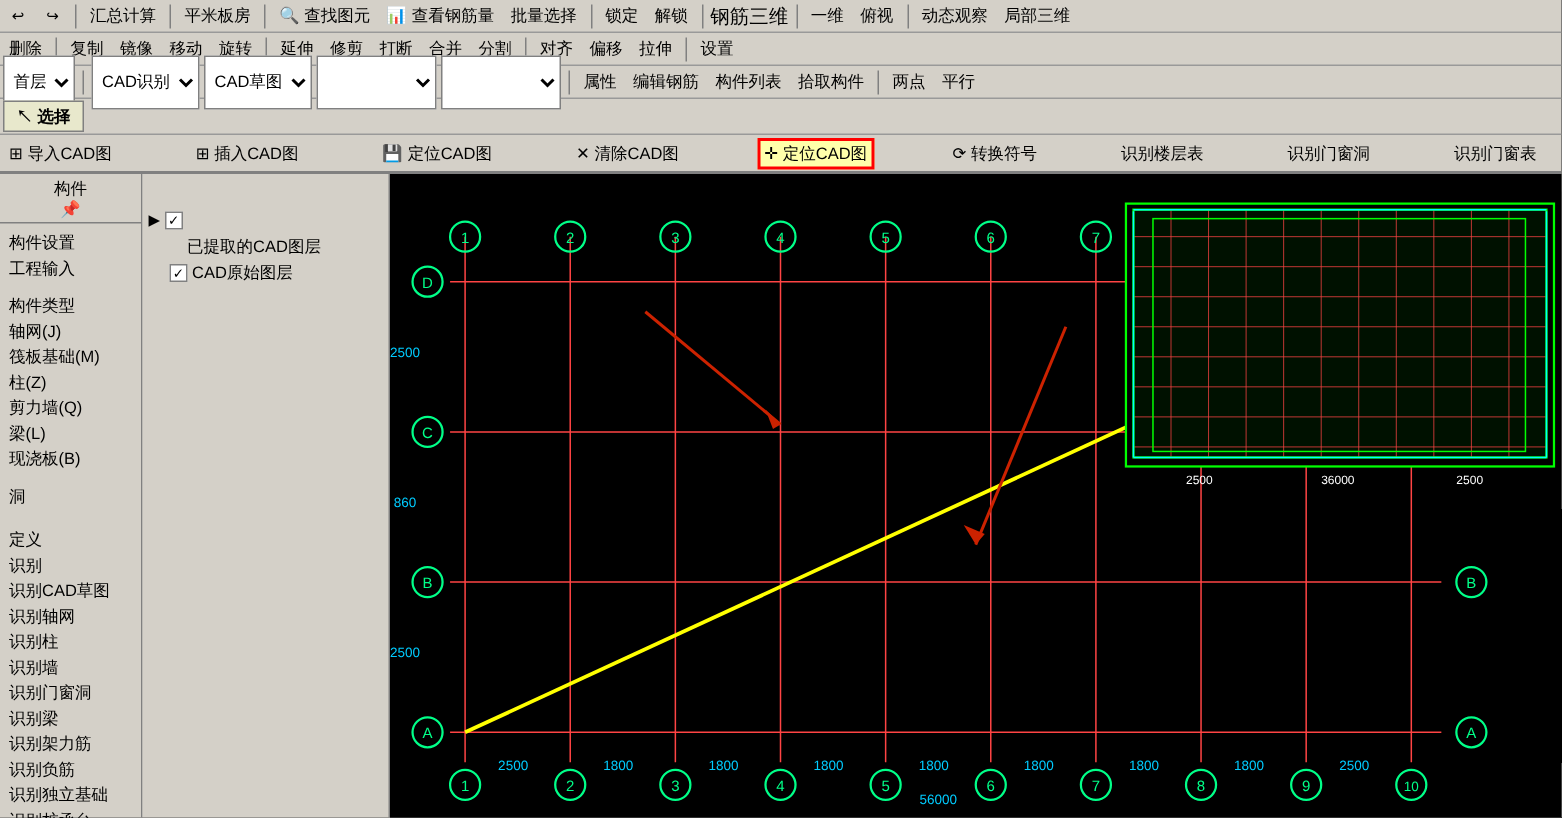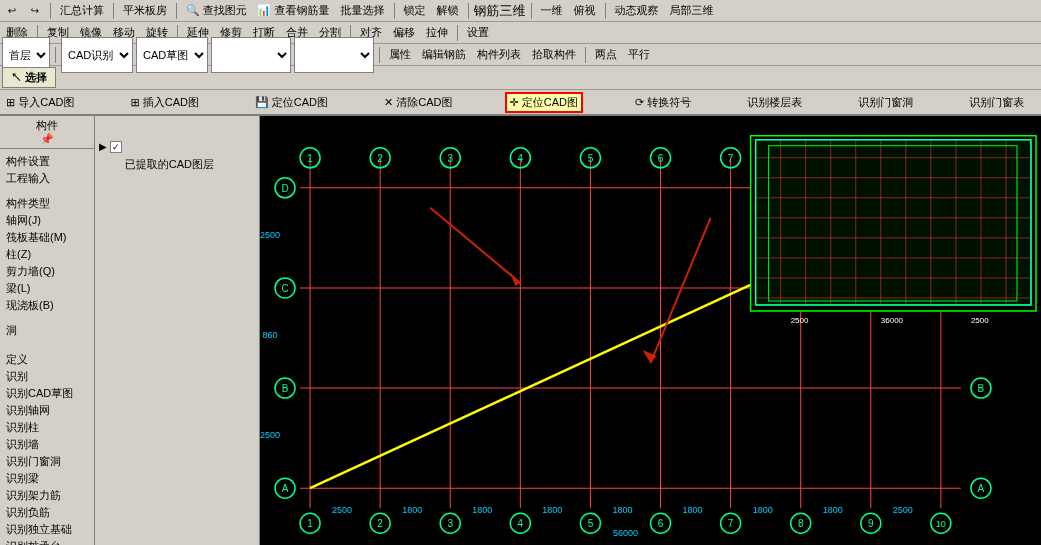--- a/index.html
+++ b/index.html
@@ -328,20 +328,24 @@
     </div>
   </div>
 
   <div class="cad-layers-panel" style="width:165px;">
     <div class="layer-tree">
       <div class="layer-item">
         <span style="font-size:10px;">▶</span>
         <div class="checkbox checked"></div>
         <span style="font-size:11px;margin-top:36px;">已提取的CAD图层</span>
       </div>
+      <div class="layer-item" style="padding-left:14px;">
+        <div class="checkbox checked"></div>
+        <span style="font-size:11px;">CAD原始图层</span>
+      </div>
     </div>
   </div>
 
   <div class="canvas-area">
     <svg width="100%" height="100%" viewBox="0 0 780 410" style="position:absolute;top:0;left:0;">
 
       <rect width="780" height="410" fill="#000000"></rect>
 
       <line x1="50" y1="30" x2="50" y2="380" stroke="#ff4444" stroke-width="1"></line>
       <line x1="120" y1="30" x2="120" y2="380" stroke="#ff4444" stroke-width="1"></line>

